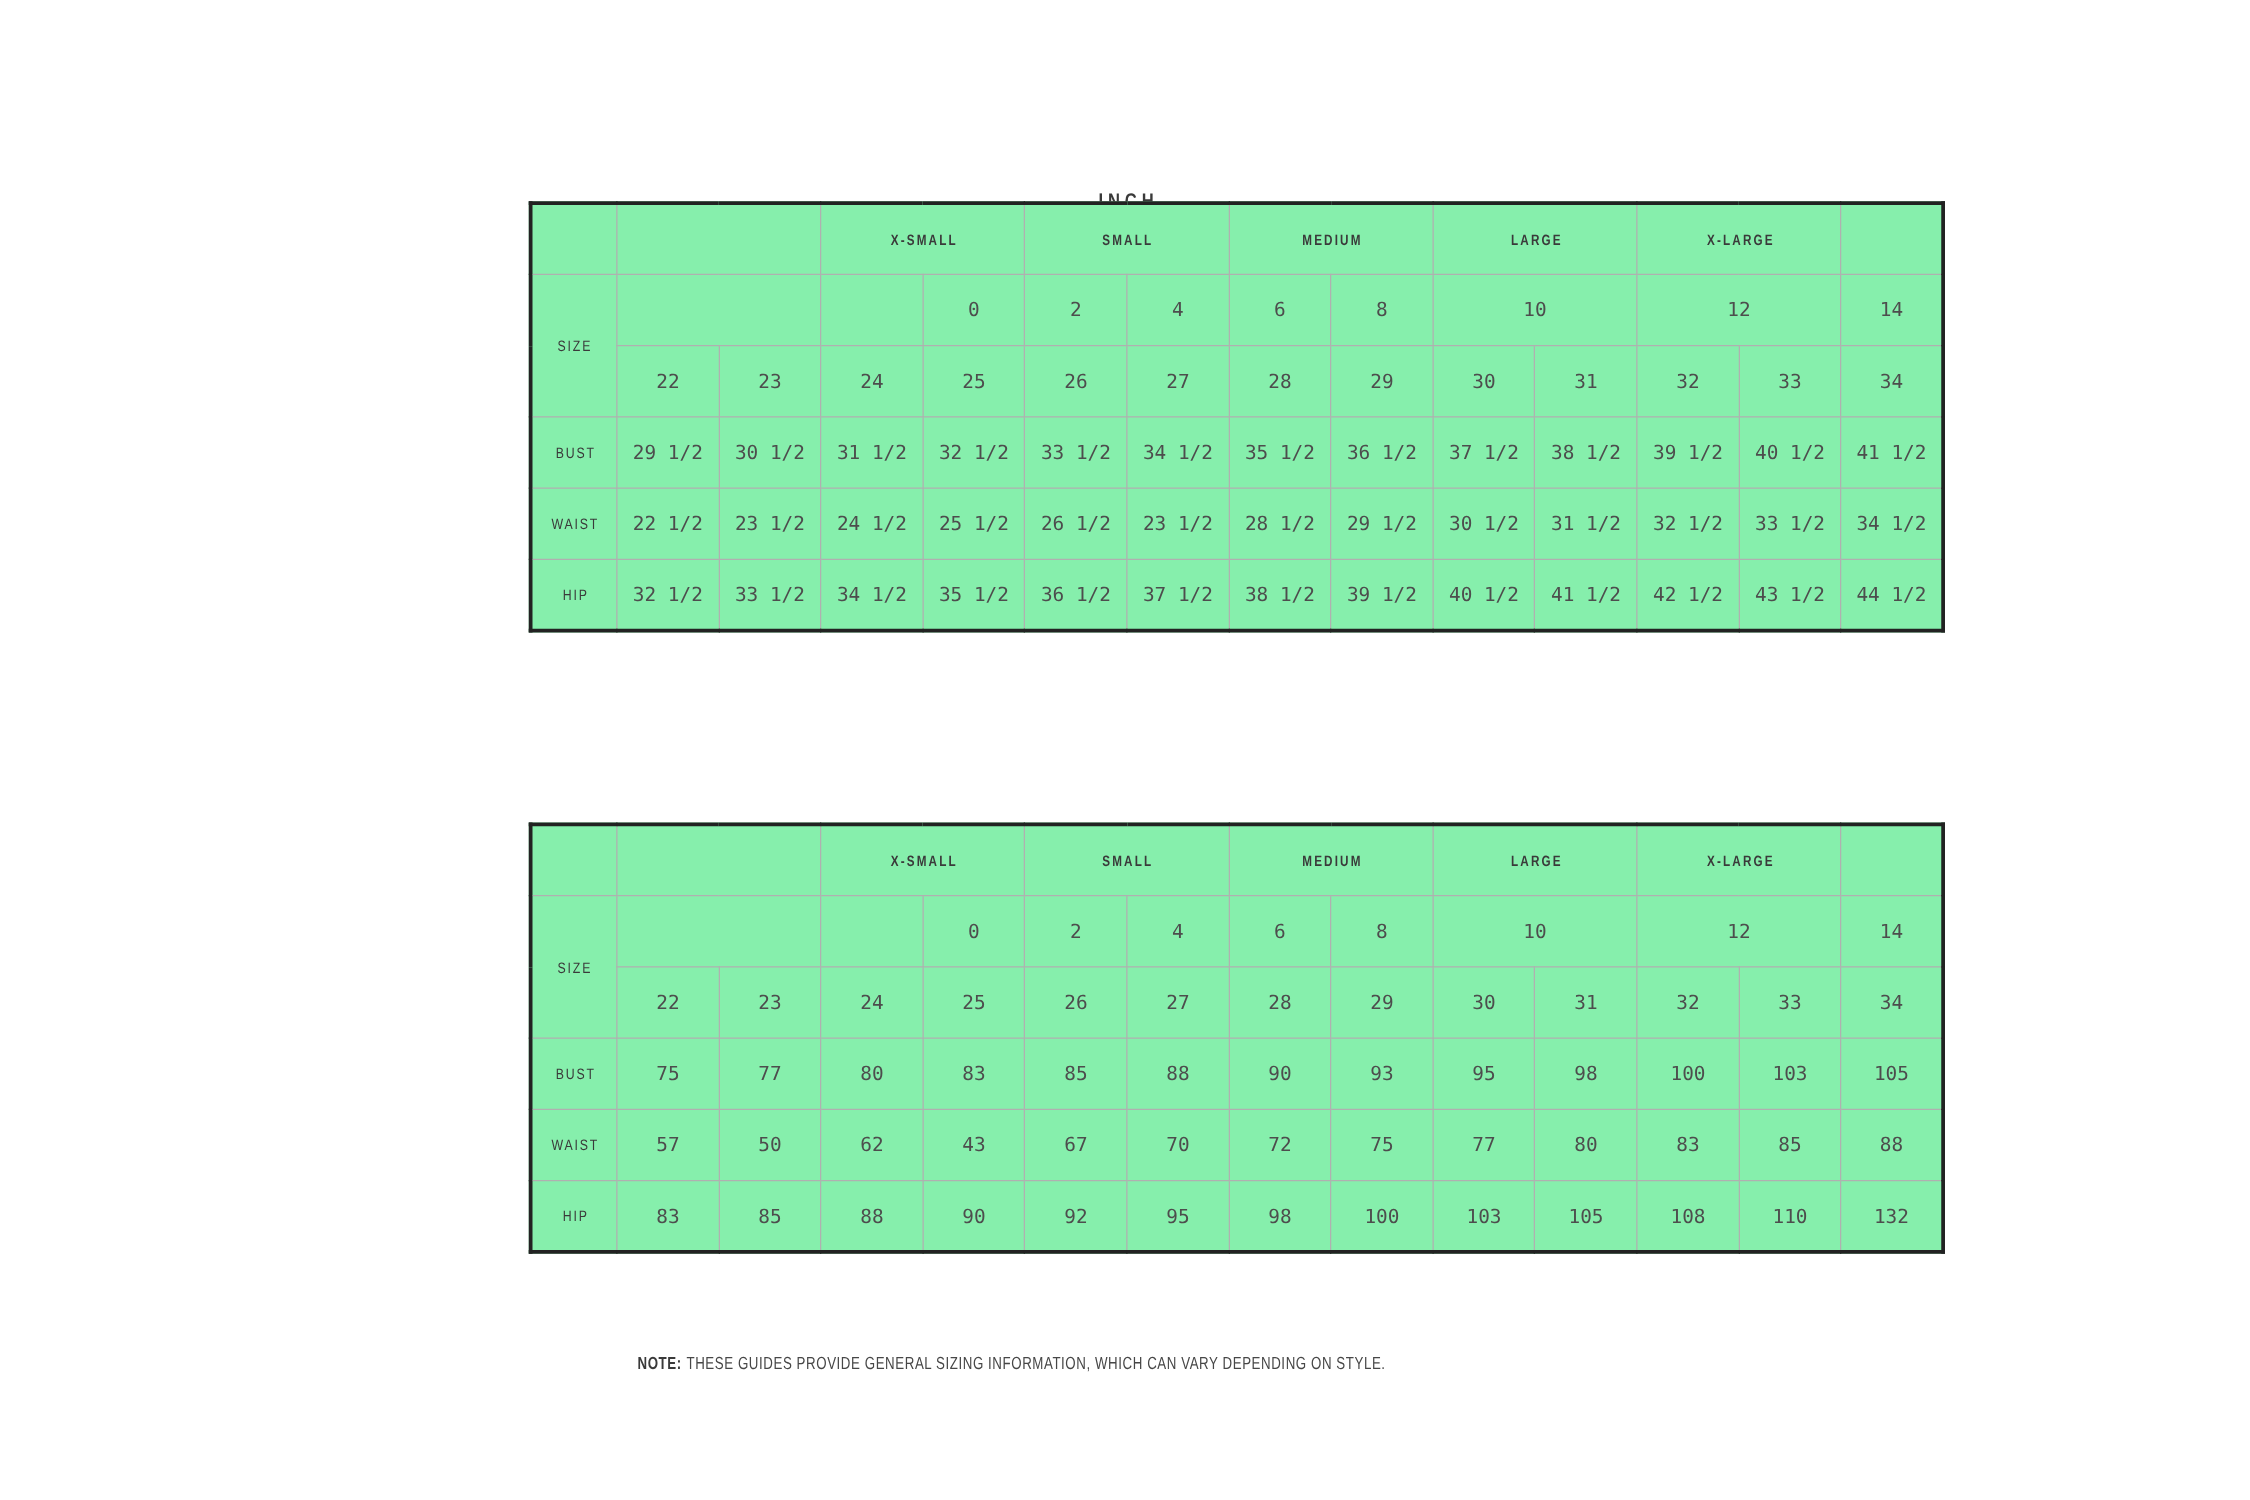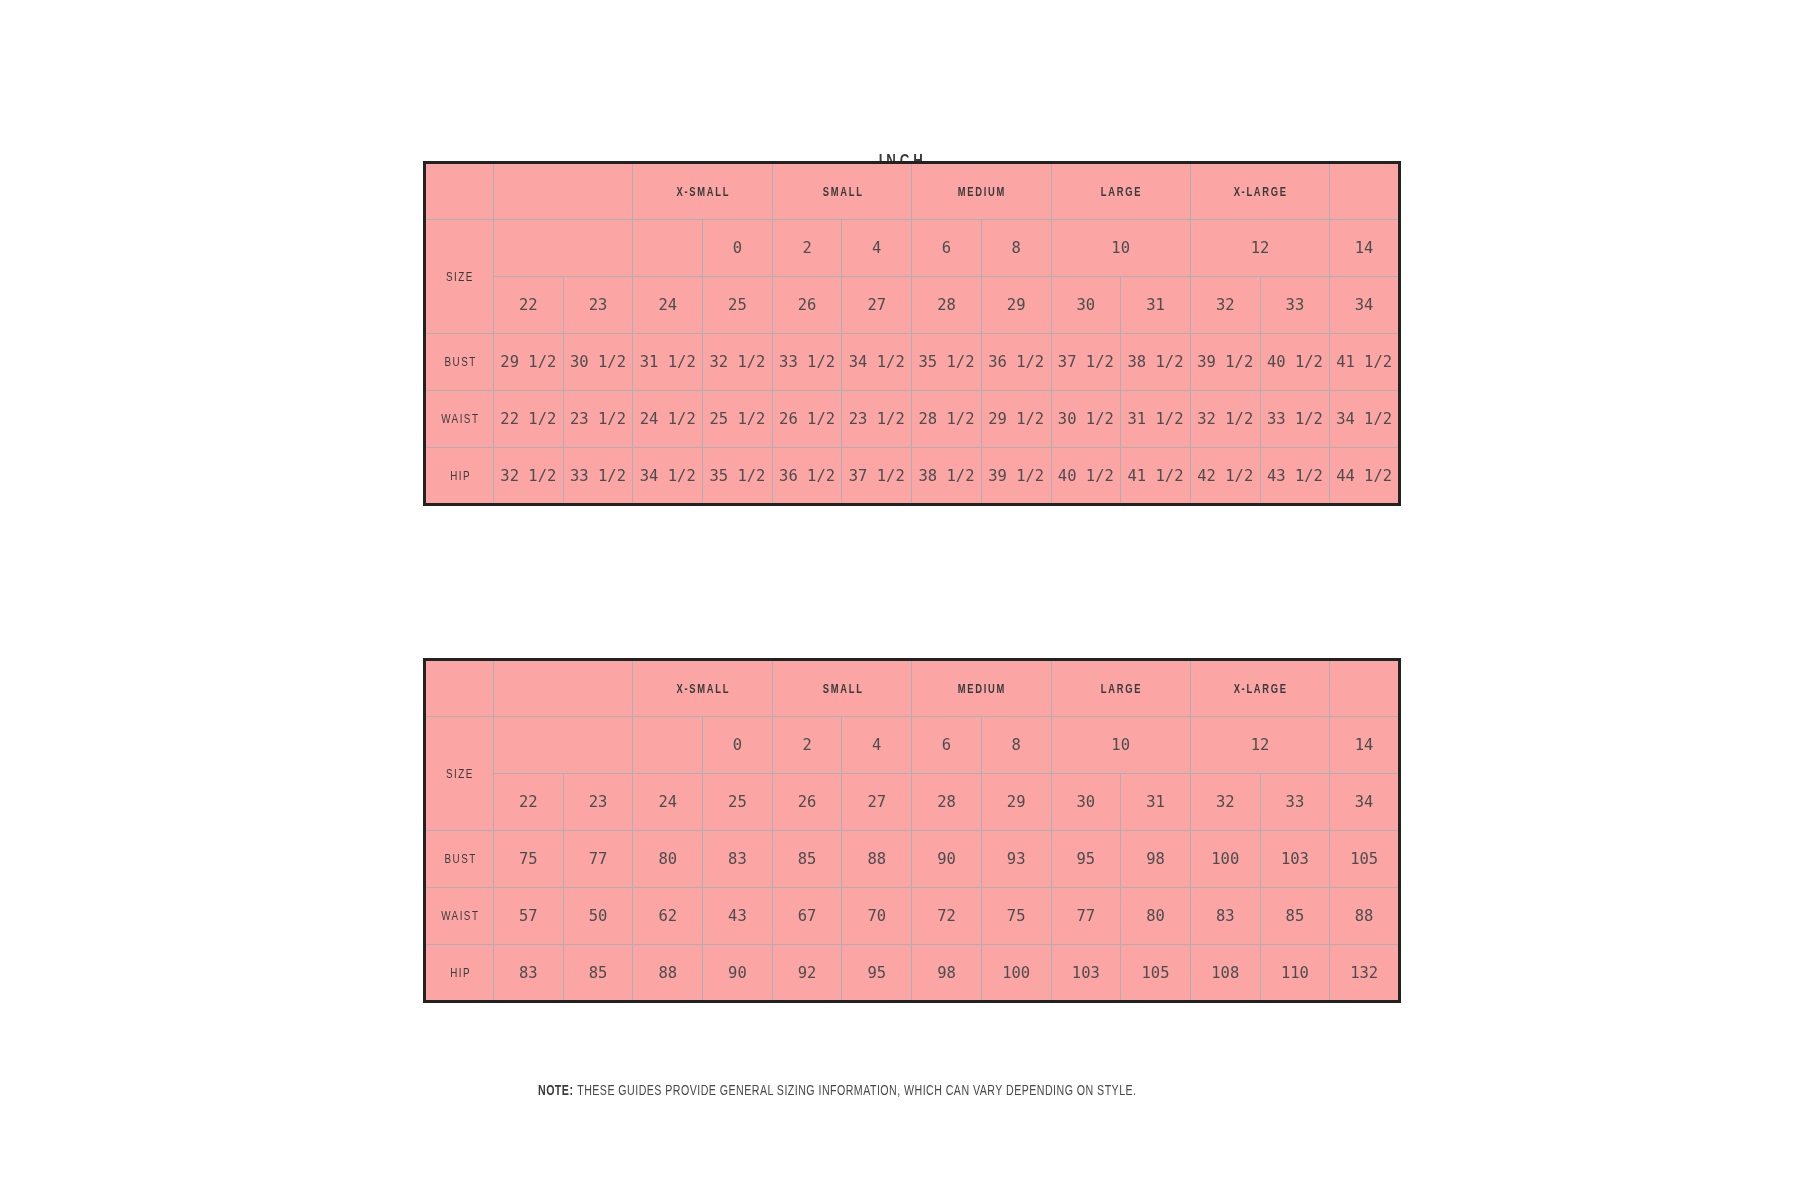--- a/index.html
+++ b/index.html
@@ -28,25 +28,25 @@
     white-space: nowrap;
   }
   .sec-title .cond { letter-spacing: 5px; margin-right: -5px; }
 
   #title-inch { top: 118px; margin-top: 32px; }
   #title-cm   { top: 615px; }
 
   .size-table {
     position: absolute;
     left: 423px;
-    width: 978px;
+    width: 1133px;
     border-collapse: collapse;
     table-layout: fixed;
     border: 3px solid #222222;
-    background: #fca5a5;
+    background: #86efac;
   }
   #table-inch { top: 161px; }
   #table-cm   { top: 658px; }
 
   .size-table col.c-label { width: 69px; }
   .size-table tr { height: 57px; }
   .size-table td {
     border: 1px solid #b0b0b0;
     padding: 0;
     text-align: center;
@@ -58,21 +58,21 @@
   .size-table td.grp { font-weight: 700; font-size: 12px; color: #3a3a3a; }
   .size-table td.grp .cond { transform: scaleX(0.78); letter-spacing: 2.2px; margin-right: -2.2px; }
   .size-table td.num {
     font-family: "DejaVu Sans Mono", "Liberation Mono", monospace;
     font-size: 15.5px;
     color: #4d4d4d;
   }
 
   .note {
     position: absolute;
-    left: 538px;
+    left: 510px;
     top: 1082px;
     font-size: 14px;
     line-height: 17px;
     color: #474747;
     white-space: nowrap;
   }
   .note .scale {
     display: inline-block;
     transform: scaleX(0.76);
     transform-origin: left center;

